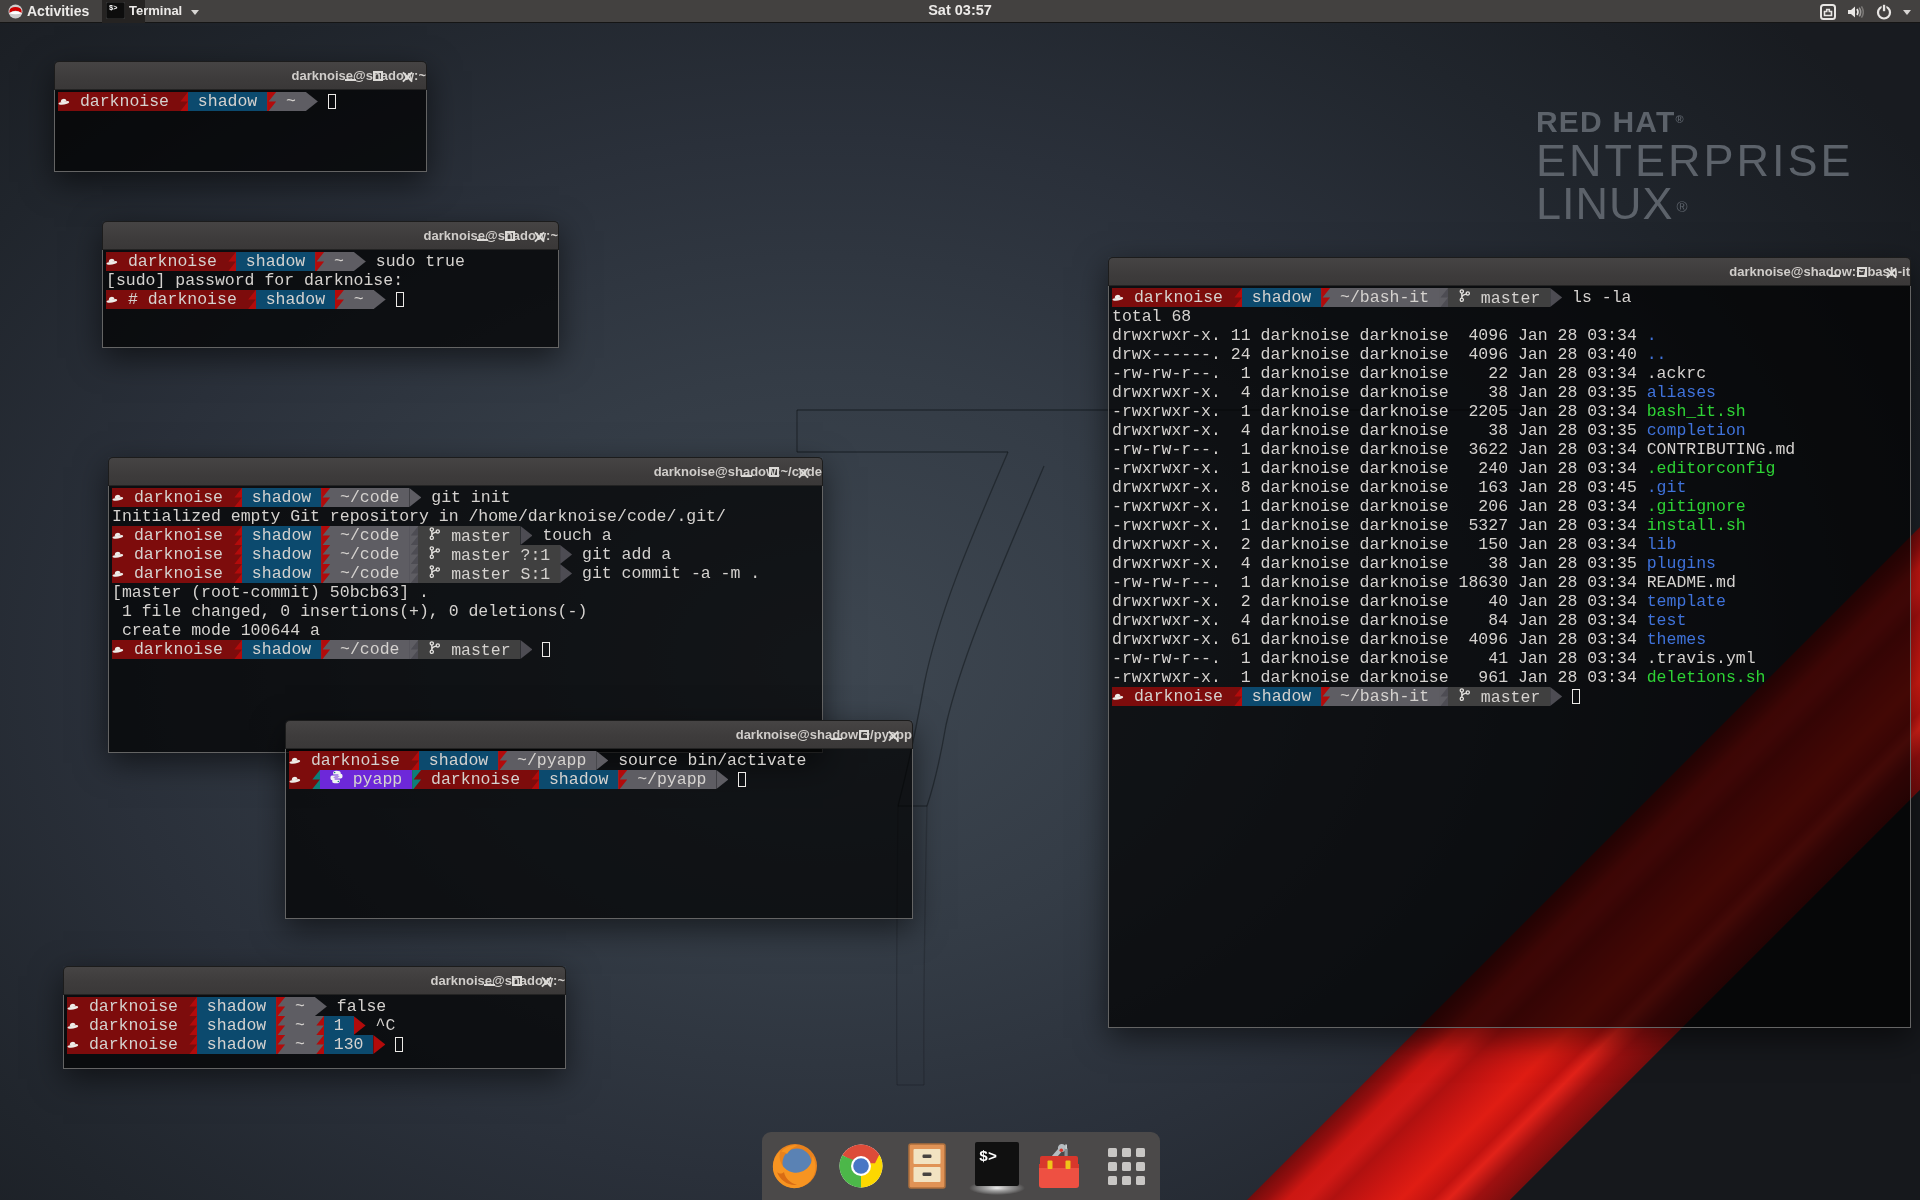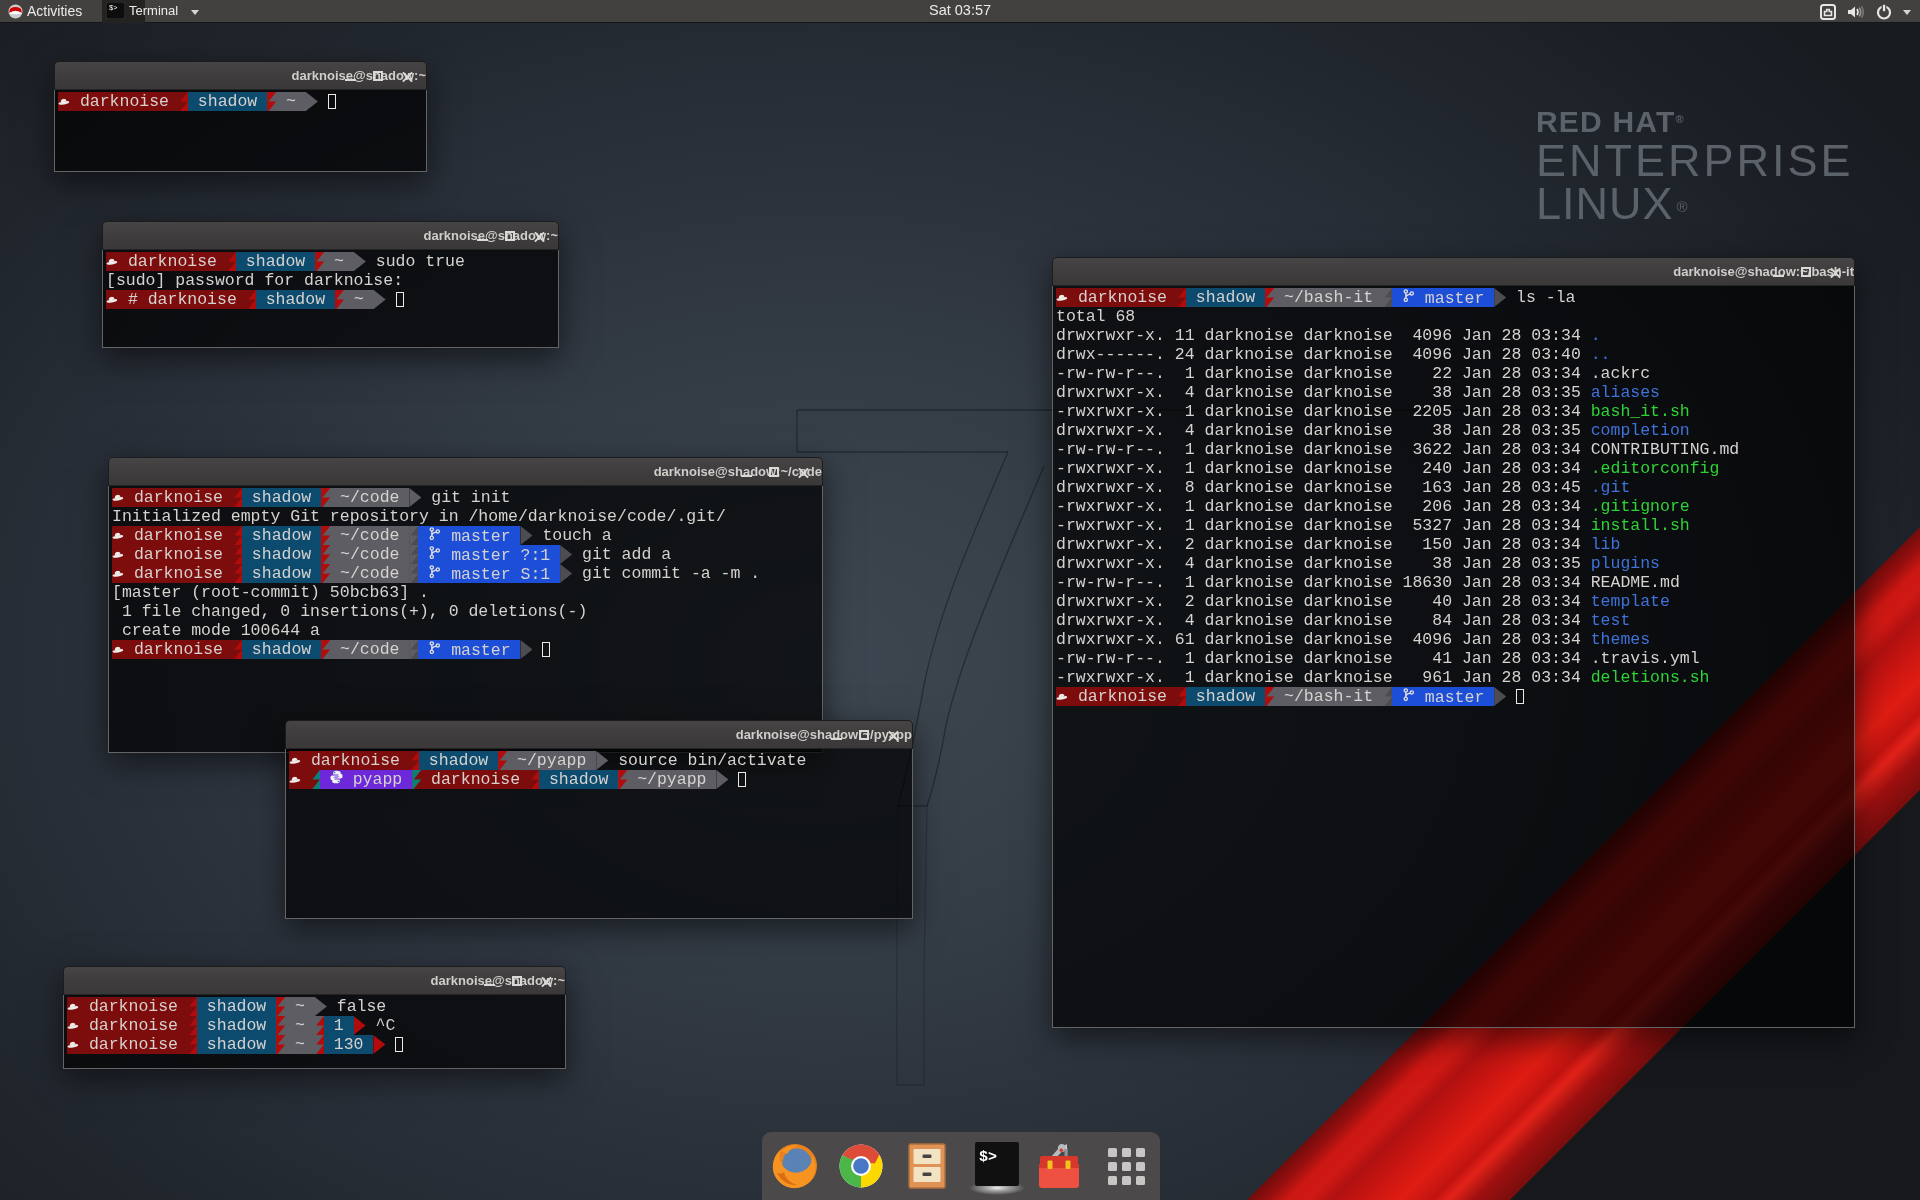--- a/index.html
+++ b/index.html
@@ -1,25 +1,25 @@
 <!DOCTYPE html>
 <html><head><meta charset="utf-8">
 <style>
 html,body{margin:0;padding:0;width:1920px;height:1200px;overflow:hidden;background:#14171b}
 *{box-sizing:border-box}
 #wall{position:absolute;left:0;top:0;width:1920px;height:1200px;
 background:radial-gradient(1300px 950px at 820px 660px,#3e4751 0%,#343c46 30%,#2a303a 55%,#20252c 78%,#181b20 100%)}
-#bar{position:absolute;left:0;top:0;width:1920px;height:23px;background:#434140;border-bottom:1px solid #151515;color:#eceae8;font-family:"Liberation Sans",sans-serif;font-size:13px;font-weight:400;z-index:50}
+#bar{position:absolute;left:0;top:0;width:1920px;height:23px;background:#434140;border-bottom:1px solid #151515;color:#eceae8;font-family:"Liberation Sans",sans-serif;font-size:13px;font-weight:700;z-index:50}
 .win{position:absolute;box-shadow:0 10px 30px rgba(0,0,0,.55);z-index:10}
 .tb{position:absolute;left:0;top:0;right:0;height:29px;background:linear-gradient(#464444 0%,#3e3c3c 55%,#3a3838 100%);border:1px solid #1c1c1c;border-bottom:1px solid #232323;border-radius:5px 5px 0 0;
 font-family:"Liberation Sans",sans-serif;font-size:13px;font-weight:700;color:#d0cdca;text-align:right;line-height:28px}
 .term{position:absolute;left:0;top:29px;right:0;bottom:0;background:rgba(0,0,0,.70);border:1px solid #646464;border-top:none;padding:2px 0 0 3px;font-family:"Liberation Mono",monospace;font-size:16.5px;line-height:19px;color:#d5d2cf}
 .ln{height:19px;white-space:pre}
 .sg{display:inline-block;height:19px;vertical-align:top;white-space:pre}
-.dr{background:#7d0c0c}.br{background:#0c4a6e}.gy{background:#5e5d63}.gm{background:#1d4ed8}.tl{background:#6d28d9}
+.dr{background:#7d0c0c}.br{background:#0c4a6e}.gy{background:#5e5d63}.gm{background:#404040}.tl{background:#6d28d9}
 .sep{display:inline-block;width:9px;height:19px;vertical-align:top;position:relative}
 .sep i{position:absolute;left:0;top:0;width:100%;height:100%;clip-path:polygon(0 0,100% 0,16% 50%,100% 50%,16% 100%,0 100%)}
 .s-dr{background:#7d0c0c}.s-br{background:#b20b0b}.s-gy{background:#5e5d63}.s-gm{background:#4d4c53}.s-tl{background:#0d7f79}
 .arr{display:inline-block;width:12px;height:19px;vertical-align:top;clip-path:polygon(0 0,100% 50%,0 100%)}
 .cur{display:inline-block;width:8px;height:15px;border:1px solid #eceae7;vertical-align:top;margin-top:2px}
 .wbs{position:absolute;right:0;top:0;width:96px;height:29px}
 .wb{position:absolute;top:0;width:20px;height:29px}
 .wb.mn{right:66px}.wb.mx{right:38px}.wb.cl{right:9px}
 .wb.mn i{display:block;width:11px;border-top:2px solid #dbd9d6;margin:17px auto 0}
 .wb.mx i{display:block;width:10px;height:10px;border:2px solid #dbd9d6;margin:9px auto 0}
@@ -273,21 +273,21 @@
             <path d="M0.6,8.9 Q0.2,8 1.7,7.6 L8.4,6.2 Q10.9,5.8 11.2,6.9 Q11.4,7.9 9,8.8 Q5.3,10.1 2.5,9.7 Q1.1,9.5 0.6,8.9Z" fill="#eeece8"></path>
             <path d="M2.8,7.5 Q2.5,4.3 5.2,3.9 Q7.9,3.5 8.7,6.3 L8.7,6.4 L2.9,7.6Z" fill="#eeece8"></path>
           </svg> darknoise </span><span class="sep s-br"><i class="s-dr"></i></span><span class="sg br"> shadow </span><span class="sep s-gy"><i class="s-br"></i></span><span class="sg gy"> ~ </span><span class="sep s-br"><i class="s-gy"></i></span><span class="sg br"> 1 </span><span class="arr s-br"></span> ^C</div>
   <div class="ln"><span class="sg dr"><svg class="hat" width="12" height="13" viewBox="0 0 12 13">
             <path d="M0.6,8.9 Q0.2,8 1.7,7.6 L8.4,6.2 Q10.9,5.8 11.2,6.9 Q11.4,7.9 9,8.8 Q5.3,10.1 2.5,9.7 Q1.1,9.5 0.6,8.9Z" fill="#eeece8"></path>
             <path d="M2.8,7.5 Q2.5,4.3 5.2,3.9 Q7.9,3.5 8.7,6.3 L8.7,6.4 L2.9,7.6Z" fill="#eeece8"></path>
           </svg> darknoise </span><span class="sep s-br"><i class="s-dr"></i></span><span class="sg br"> shadow </span><span class="sep s-gy"><i class="s-br"></i></span><span class="sg gy"> ~ </span><span class="sep s-br"><i class="s-gy"></i></span><span class="sg br"> 130 </span><span class="arr s-br"></span> <span class="cur"></span></div>
  </div>
 </div>
 
-<div class="win" style="left:1052px;top:257px;width:803px;height:771px">
+<div class="win" style="left:1108px;top:257px;width:803px;height:771px">
  <div class="tb">darknoise@shadow:~/bash-it<span class="wbs">
         <span class="wb mn">
           <i></i>
         </span>
         <span class="wb mx">
           <i></i>
         </span>
         <span class="wb cl">
           <i></i>
           <b></b>

